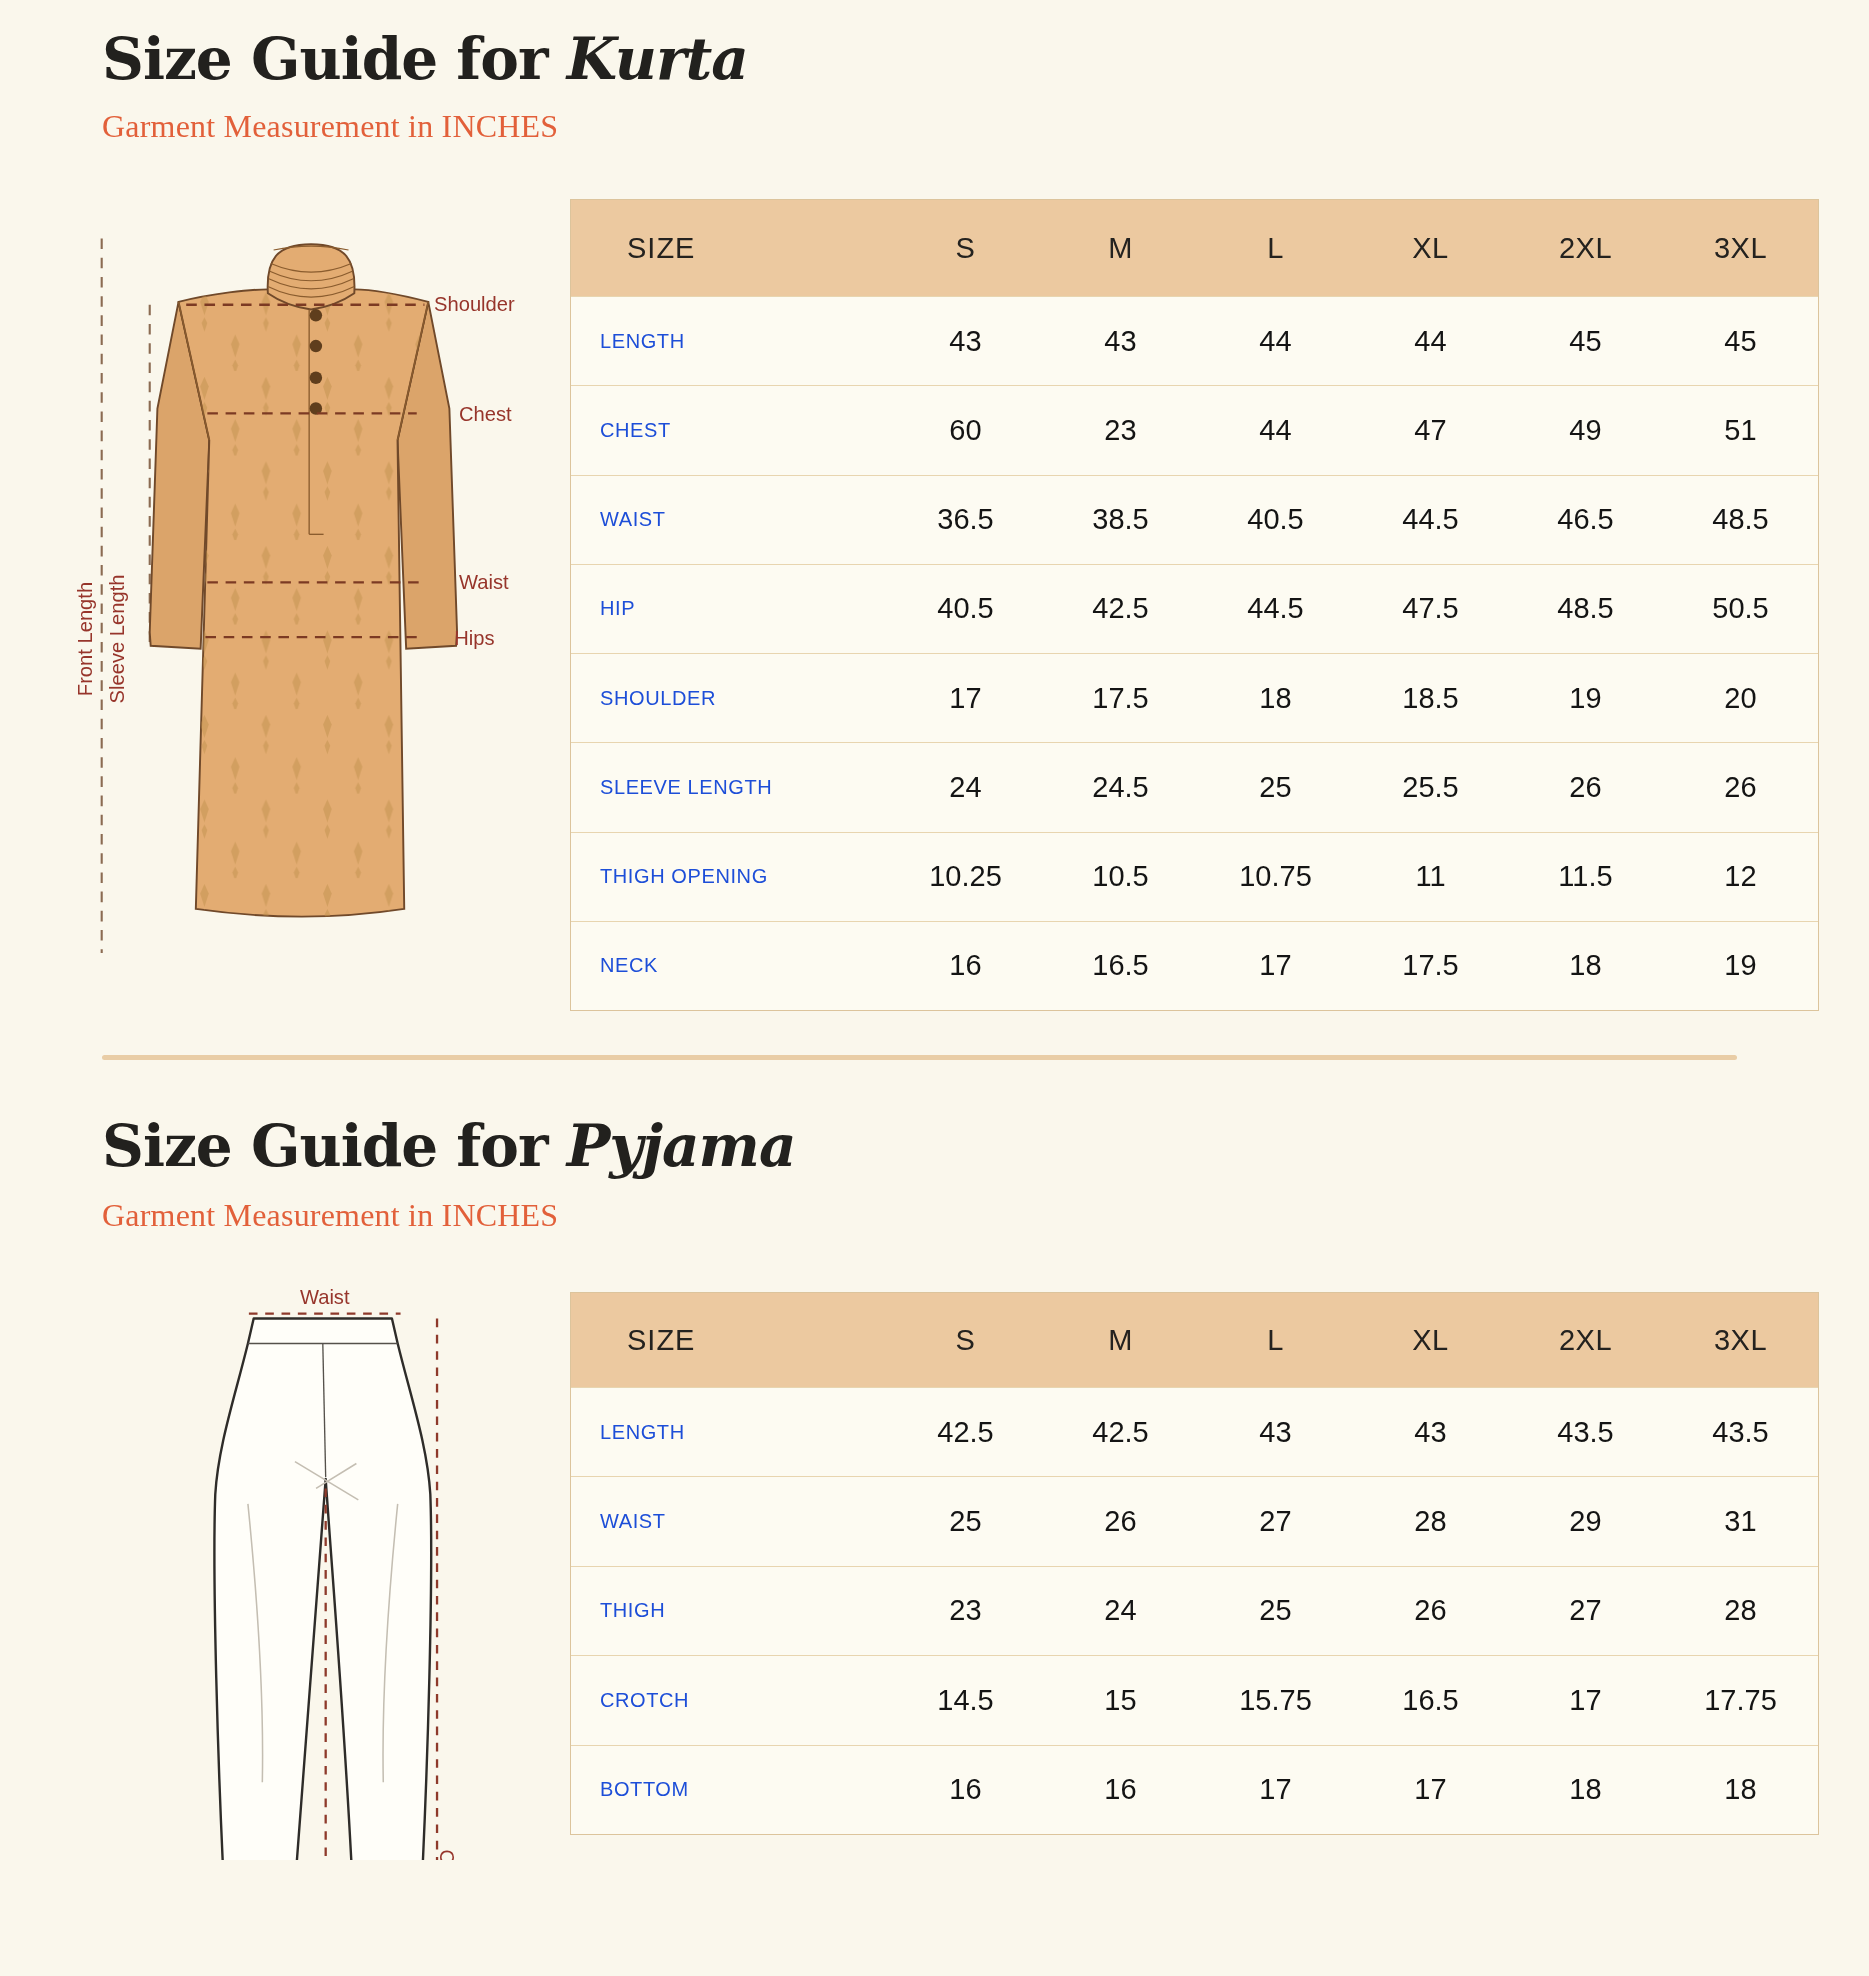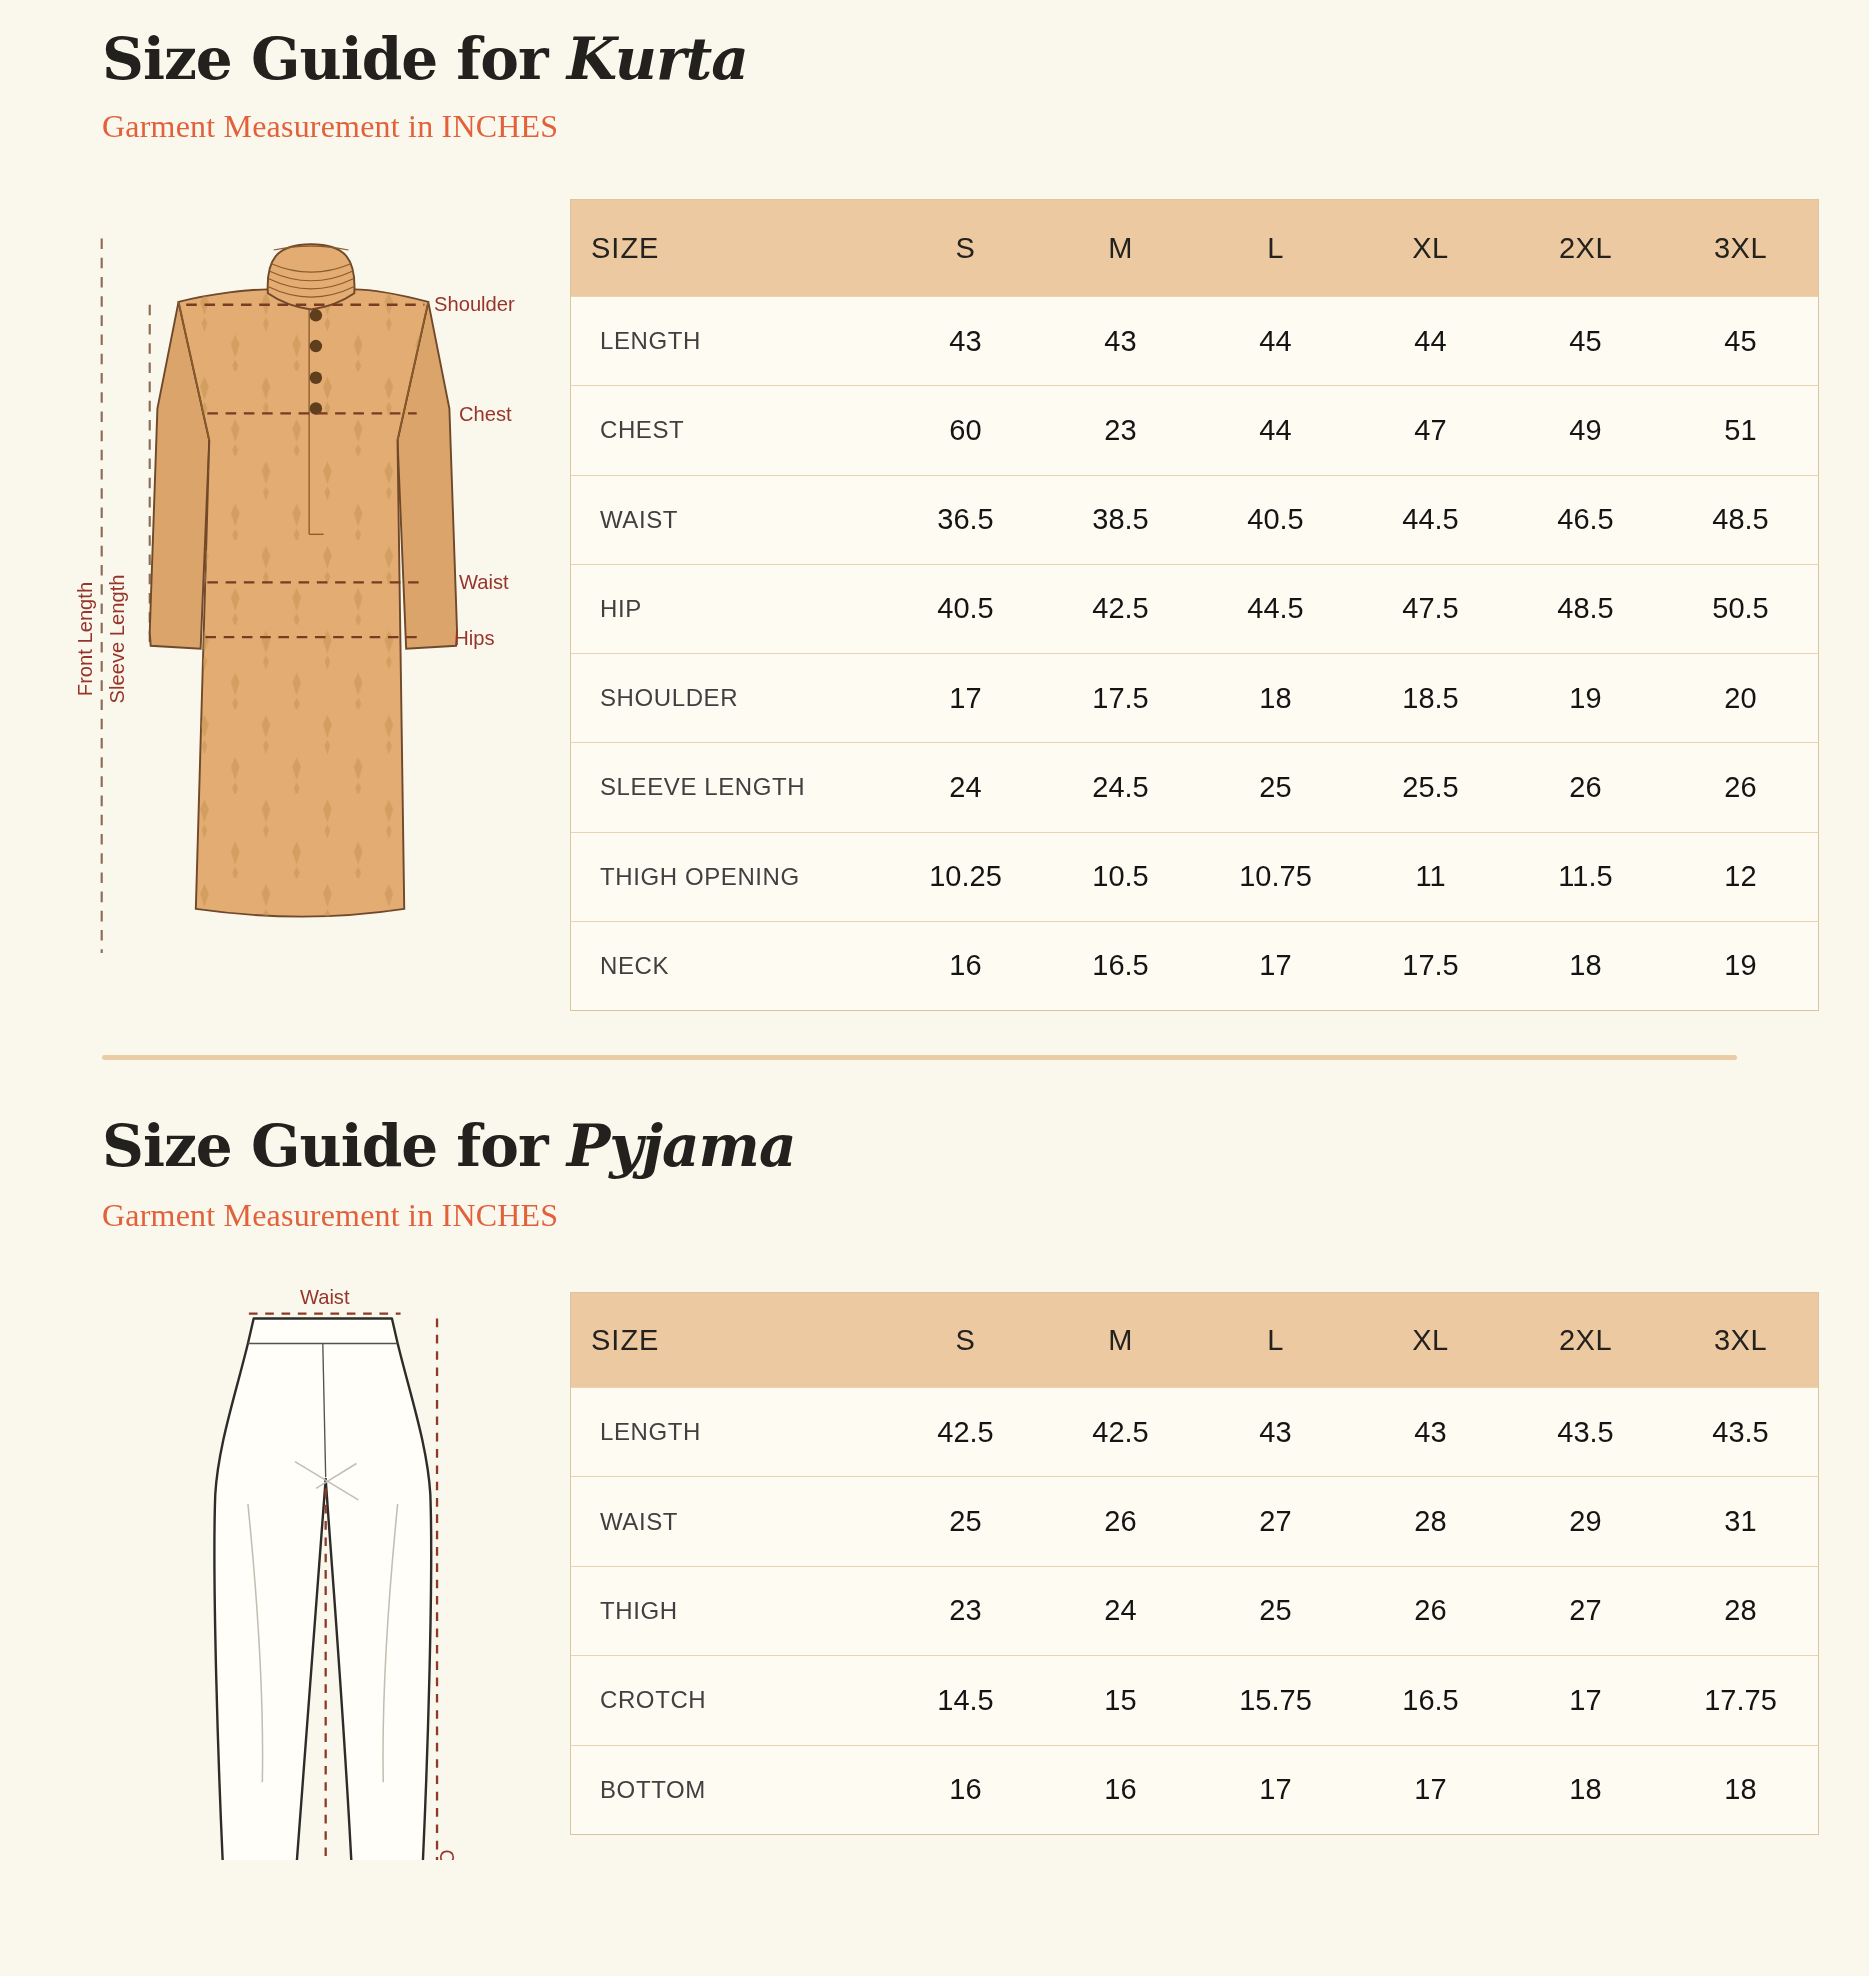--- a/index.html
+++ b/index.html
@@ -40,24 +40,24 @@
     position:absolute; left:550px; width:1249px;
     display:grid; grid-template-columns:317px repeat(6,1fr);
     background:#fdfbf2; border:1.4px solid #dcc49c;
   }
   .kurta-table { top:199px; height:812px; grid-template-rows:96px repeat(8,1fr); }
   .pyjama-table { top:1292px; height:543px; grid-template-rows:94px repeat(5,1fr); }
   .hc {
     background:#ecc9a0; display:flex; align-items:center; justify-content:center;
     font-size:29px; color:#24221f; letter-spacing:0.5px;
   }
-  .hc.first { justify-content:flex-start; padding-left:20px; letter-spacing:1px; }
+  .hc.first { justify-content:flex-start; padding-left:56px; letter-spacing:1px; }
   .lc {
     display:flex; align-items:center; padding-left:29px;
-    font-size:24px; letter-spacing:0.6px; color:#404040;
+    font-size:20px; letter-spacing:0.6px; color:#1d4ed8;
     border-top:1.4px solid #e8d5b0;
   }
   .vc {
     display:flex; align-items:center; justify-content:center;
     font-size:29px; color:#141414;
     border-top:1.4px solid #e8d5b0;
   }
 
   
   .mlabel { fill:#97352b; font-family:"Liberation Sans", sans-serif; font-size:21px; }

